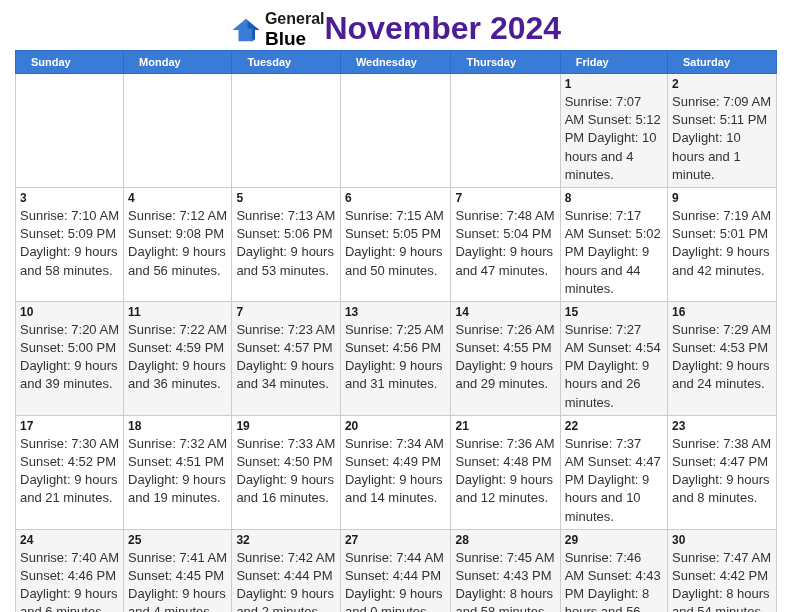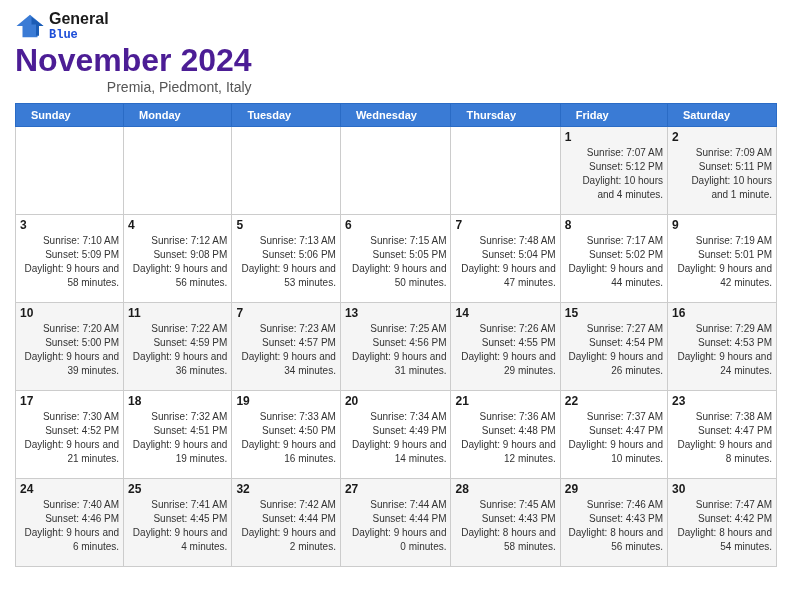--- a/index.html
+++ b/index.html
@@ -12,22 +12,20 @@
     }
     .page {
       width: 792px;
       height: 612px;
       padding: 10px 15px;
     }
     .header {
       display: flex;
       justify-content: center;
       align-items: flex-start;
-      margin-bottom: 8px;
-      flex-direction: column;
     }
     .logo {
       display: flex;
       align-items: center;
     }
     .logo-icon {
       width: 30px;
       height: 30px;
       margin-right: 4px;
     }
@@ -73,46 +71,44 @@
     }
     .day-number {
       font-size: 12px;
       font-weight: bold;
       color: #1a1a1a;
       display: block;
       margin-bottom: 2px;
     }
     .day-detail {
       color: #333;
-      font-size: 10px;
+      font-size: 13px;
       line-height: 1.4;
-      text-align: right;
     }
     .empty-cell {
       background: #fff !important;
     }
   </style>
 </head>
 <body>
 
 <div class="page">
   <div class="header">
     <div class="logo">
       <svg class="logo-icon" viewBox="0 0 40 40">
         <polygon points="20,5 38,20 30,20 30,35 10,35 10,20 2,20" fill="#3a7bd5"></polygon>
         <polygon points="22,8 38,20 32,20 32,33 28,33 28,18 22,18" fill="#1a5cb5"></polygon>
       </svg>
       <div>
         <div style="font-size:16px;font-weight:bold;color:#1a1a1a;">General</div>
-        <div style="font-size:12px;font-weight:bold;color:#1d4ed8;font-family:Liberation Mono, monospace;">Blue</div>
+        <div style="font-size:19px;font-weight:bold;color:#000000;">Blue</div>
       </div>
     </div>
     <div class="title-section">
       <div class="month-title">November 2024</div>
-      <div class="subtitle">Premia, Piedmont, Italy</div>
     </div>
   </div>
 
   <table class="calendar">
     <thead>
       <tr id="weekday-header">
       <th>Sunday</th>
           <th>Monday</th>
           <th>Tuesday</th>
           <th>Wednesday</th>

